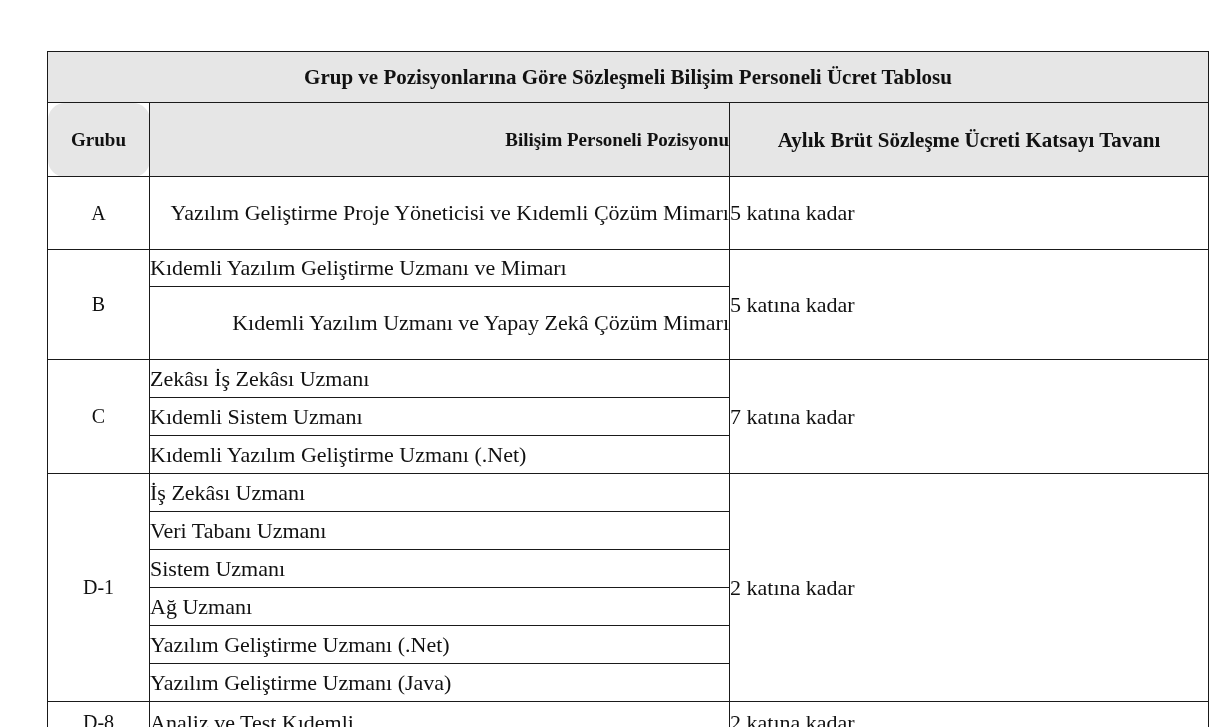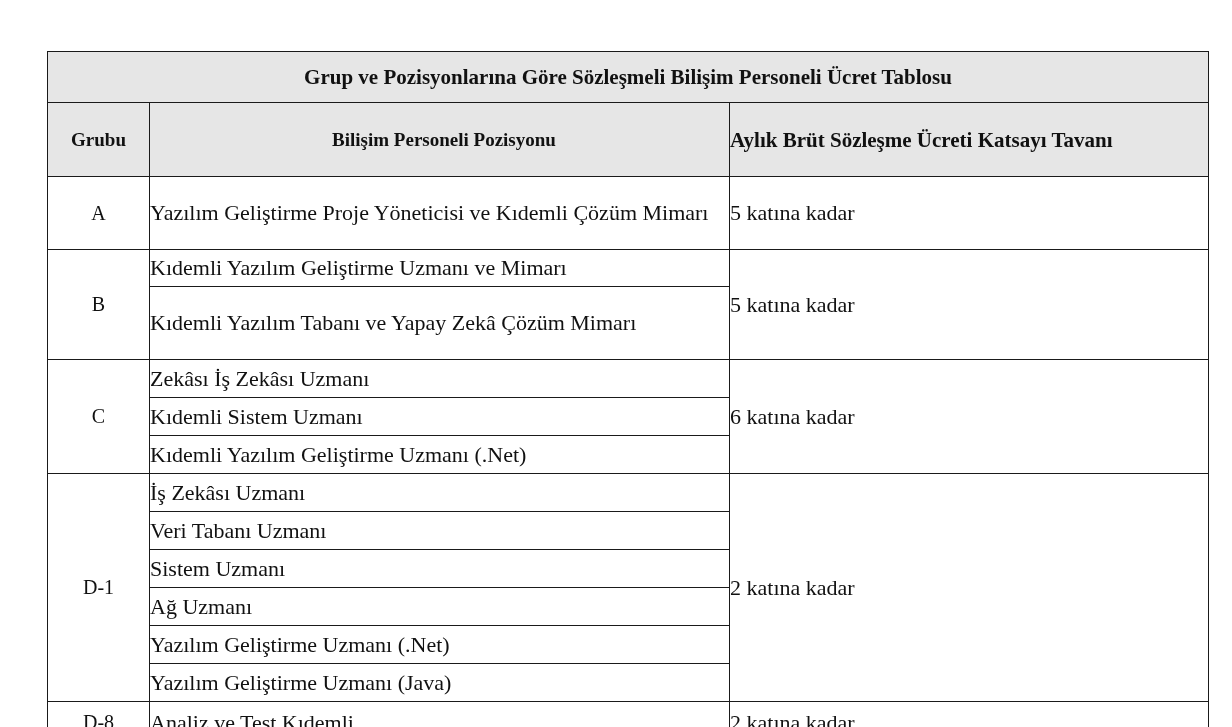--- a/index.html
+++ b/index.html
@@ -40,48 +40,49 @@
     text-align: center;
   }
   .head-row th {
     background: #e6e6e6;
     height: 73px;
     font-weight: bold;
   }
   .head-row th.h-grubu {
     font-size: 19px;
     text-align: center;
+    border-radius: 17px;
   }
   .head-row th.h-pos {
     font-size: 19px;
-    text-align: center;
+    text-align: right;
     padding-left: 9px;
   }
   .head-row th.h-katsayi {
     font-size: 21px;
-    text-align: left;
+    text-align: center;
     line-height: 30px;
   }
   td.grp {
     font-size: 20px;
     text-align: center;
   }
   td.coef {
     font-size: 22px;
   }
   td.pos {
     font-size: 22px;
     text-align: left;
     padding-left: 9px;
     padding-right: 4px;
     line-height: 36px;
   }
   tr.r36 td.pos { height: 36px; }
   tr.r38 td.pos { height: 37px; }
-  tr.r73 td.pos { height: 72px; }
+  tr.r73 td.pos { height: 72px; text-align: right; }
   tr.r42 td.pos { height: 41px; }
   col.c1 { width: 102px; }
   col.c2 { width: 580px; }
   col.c3 { width: 479px; }
 </style>
 </head>
 <body>
 
 <div class="wrap">
   <table class="wage">
@@ -107,27 +108,27 @@
         <td class="pos">Yazılım Geliştirme Proje Yöneticisi ve Kıdemli Çözüm Mimarı</td>
         <td class="coef" rowspan="1">5 katına kadar</td>
       </tr>
 
       <tr class="r36">
         <td class="grp" rowspan="2">B</td>
         <td class="pos">Kıdemli Yazılım Geliştirme Uzmanı ve Mimarı</td>
         <td class="coef" rowspan="2">5 katına kadar</td>
       </tr>
       <tr class="r73">
-        <td class="pos">Kıdemli Yazılım Tabanı ve Yapay Zekâ Çözüm Mimarı</td>
+        <td class="pos">Kıdemli Yazılım Uzmanı ve Yapay Zekâ Çözüm Mimarı</td>
       </tr>
 
       <tr class="r38">
         <td class="grp" rowspan="3">C</td>
         <td class="pos">Zekâsı İş Zekâsı Uzmanı</td>
-        <td class="coef" rowspan="3">6 katına kadar</td>
+        <td class="coef" rowspan="3">7 katına kadar</td>
       </tr>
       <tr class="r38">
         <td class="pos">Kıdemli Sistem Uzmanı</td>
       </tr>
       <tr class="r38">
         <td class="pos">Kıdemli Yazılım Geliştirme Uzmanı (.Net)</td>
       </tr>
 
       <tr class="r38">
         <td class="grp" rowspan="6">D-1</td>

